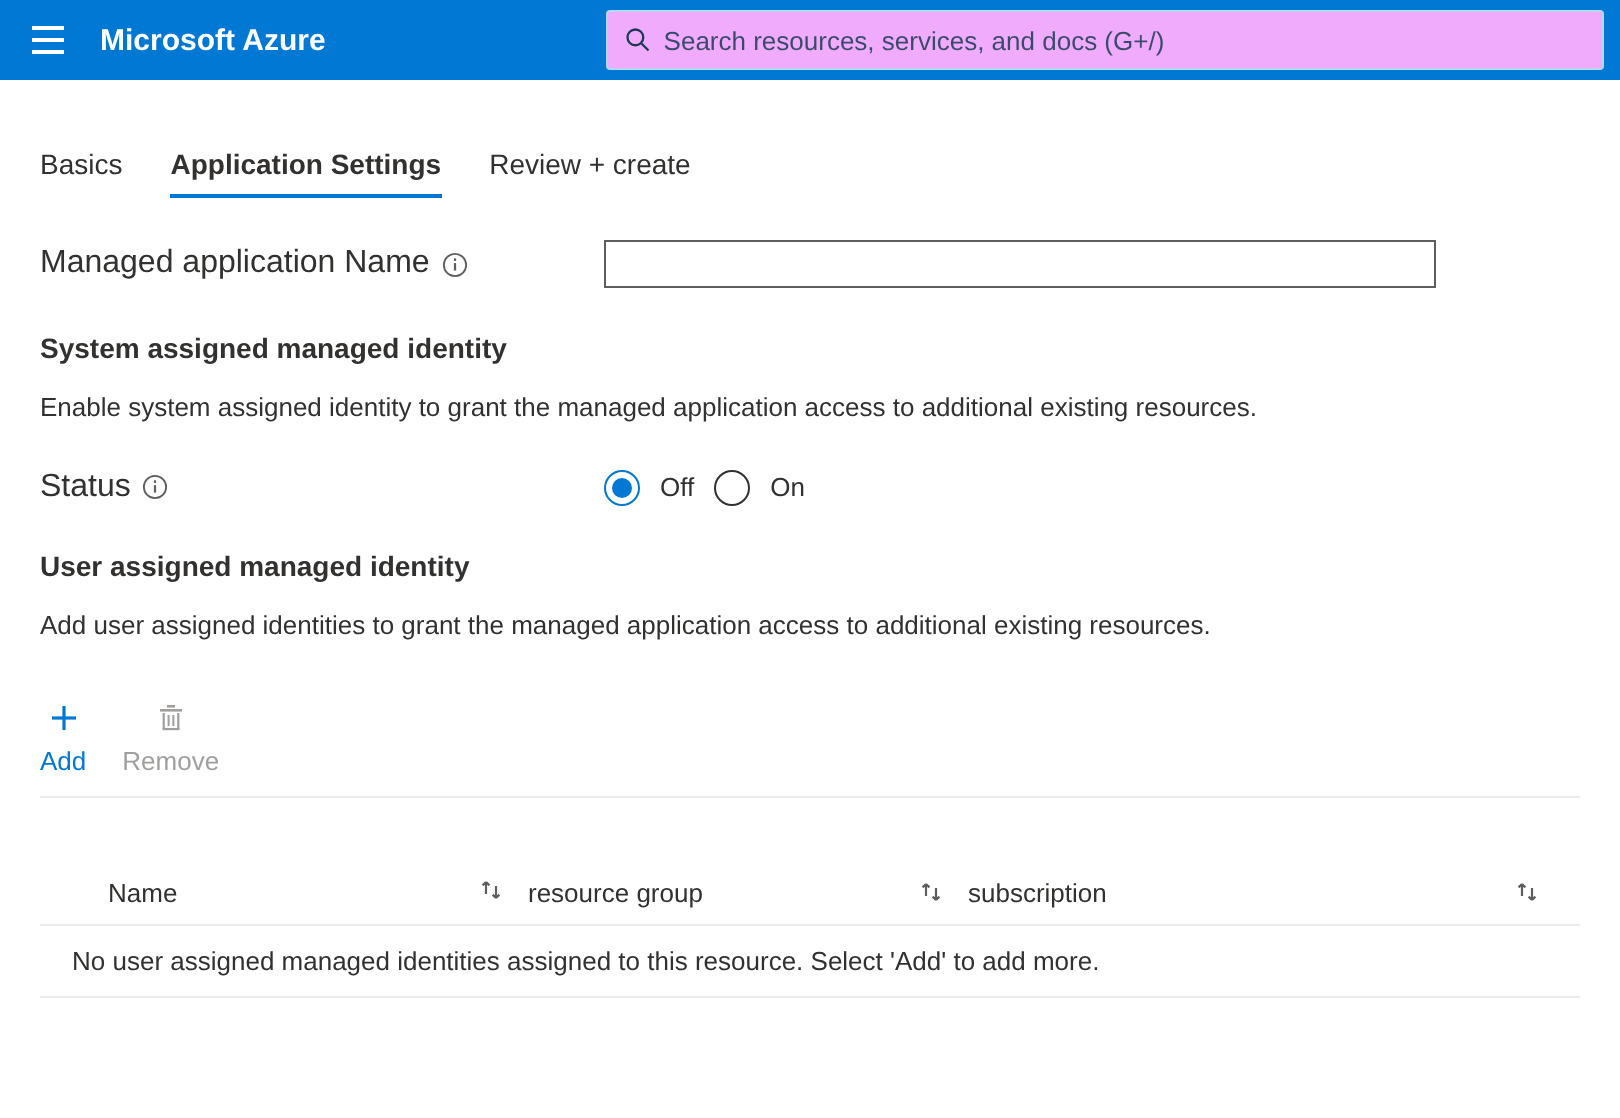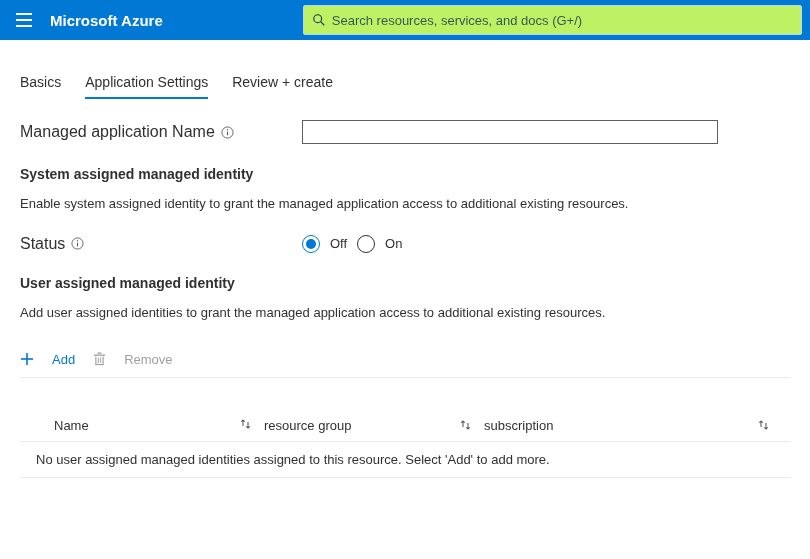--- a/index.html
+++ b/index.html
@@ -37,21 +37,21 @@
     }
     .searchwrap {
       flex: 1;
       display: flex;
       align-items: center;
       padding-right: 8px;
     }
     .searchbox {
       flex: 1;
       height: 30px;
-      background: #bef264;
+      background: #f0abfc;
       border: 1px solid #b3d7f2;
       border-radius: 2px;
       display: flex;
       align-items: center;
       padding: 0 8px;
       max-width: 516px;
       margin-left: 110px;
     }
     .searchbox input {
       flex: 1;
@@ -77,21 +77,21 @@
       margin-bottom: 22px;
     }
     .tab {
       font-size: 14px;
       padding: 6px 0 8px 0;
       cursor: pointer;
       color: #323130;
       position: relative;
     }
     .tab.active {
-      font-weight: 400;
+      font-weight: 700;
     }
     .tab.active::after {
       content: "";
       position: absolute;
       left: 0; right: 0; bottom: -1px;
       height: 2px;
       background: #0078d4;
     }
 
     
@@ -163,24 +163,25 @@
       display:flex;
       align-items:center;
       gap: 18px;
       padding: 8px 0 10px 0;
       border-bottom: 1px solid #edebe9;
       margin-top: 14px;
     }
     .tb-btn {
       display:flex;
       align-items:center;
-      gap:18px;
+      gap:7px;
       font-size:13px;
       cursor:pointer;
       color:#323130;
+      flex-direction:column;
     }
     .tb-btn.add { color:#0078d4; }
     .tb-btn.disabled { color:#a19f9d; cursor:default; }
 
     
     .id-table { margin-top: 34px; }
     .id-thead {
       display:flex;
       align-items:center;
       padding: 6px 8px 8px 34px;

